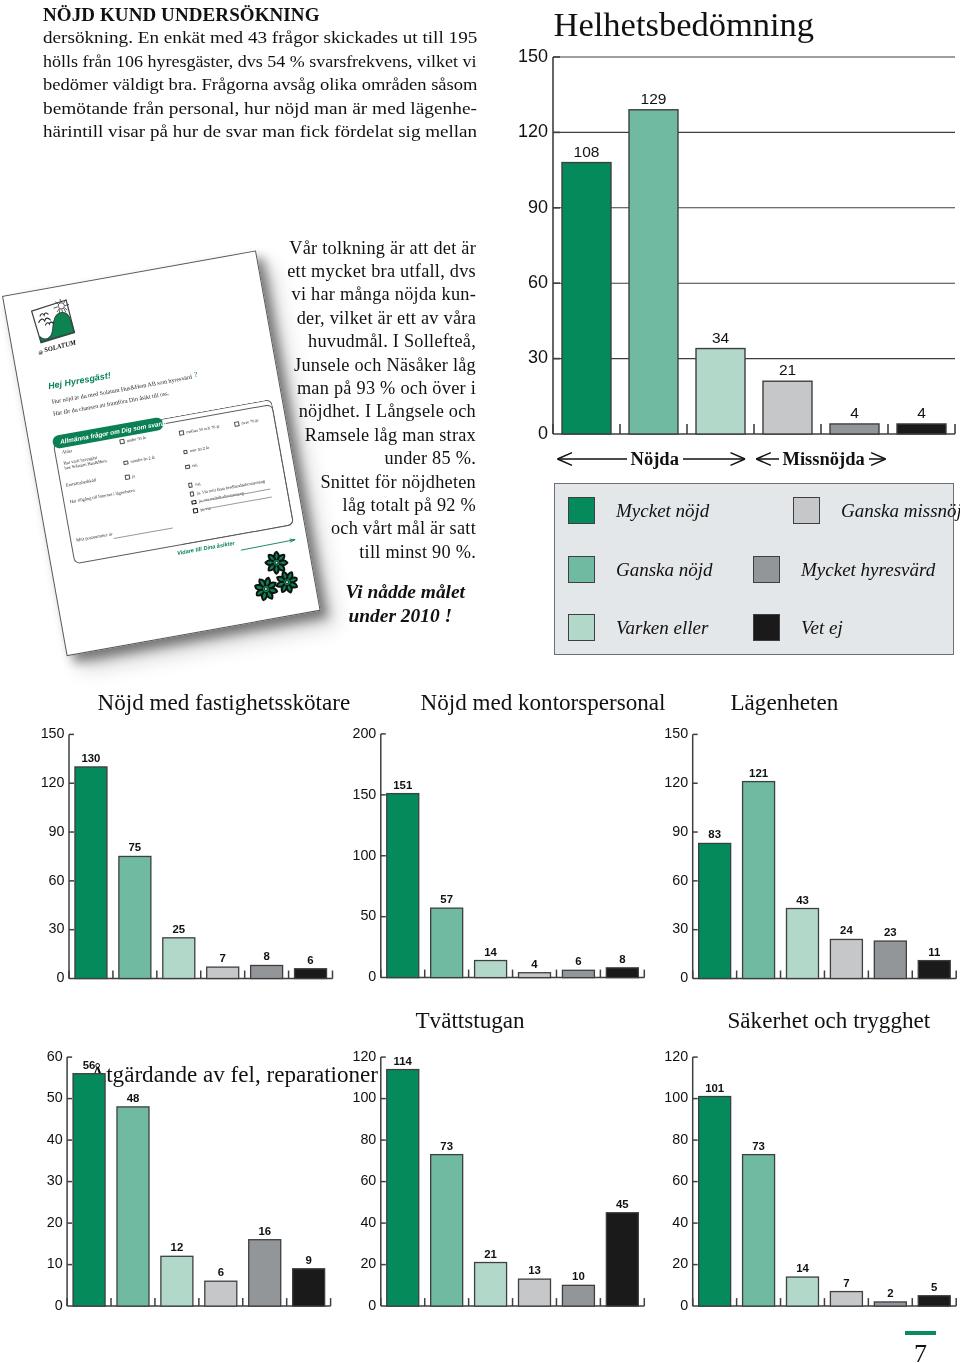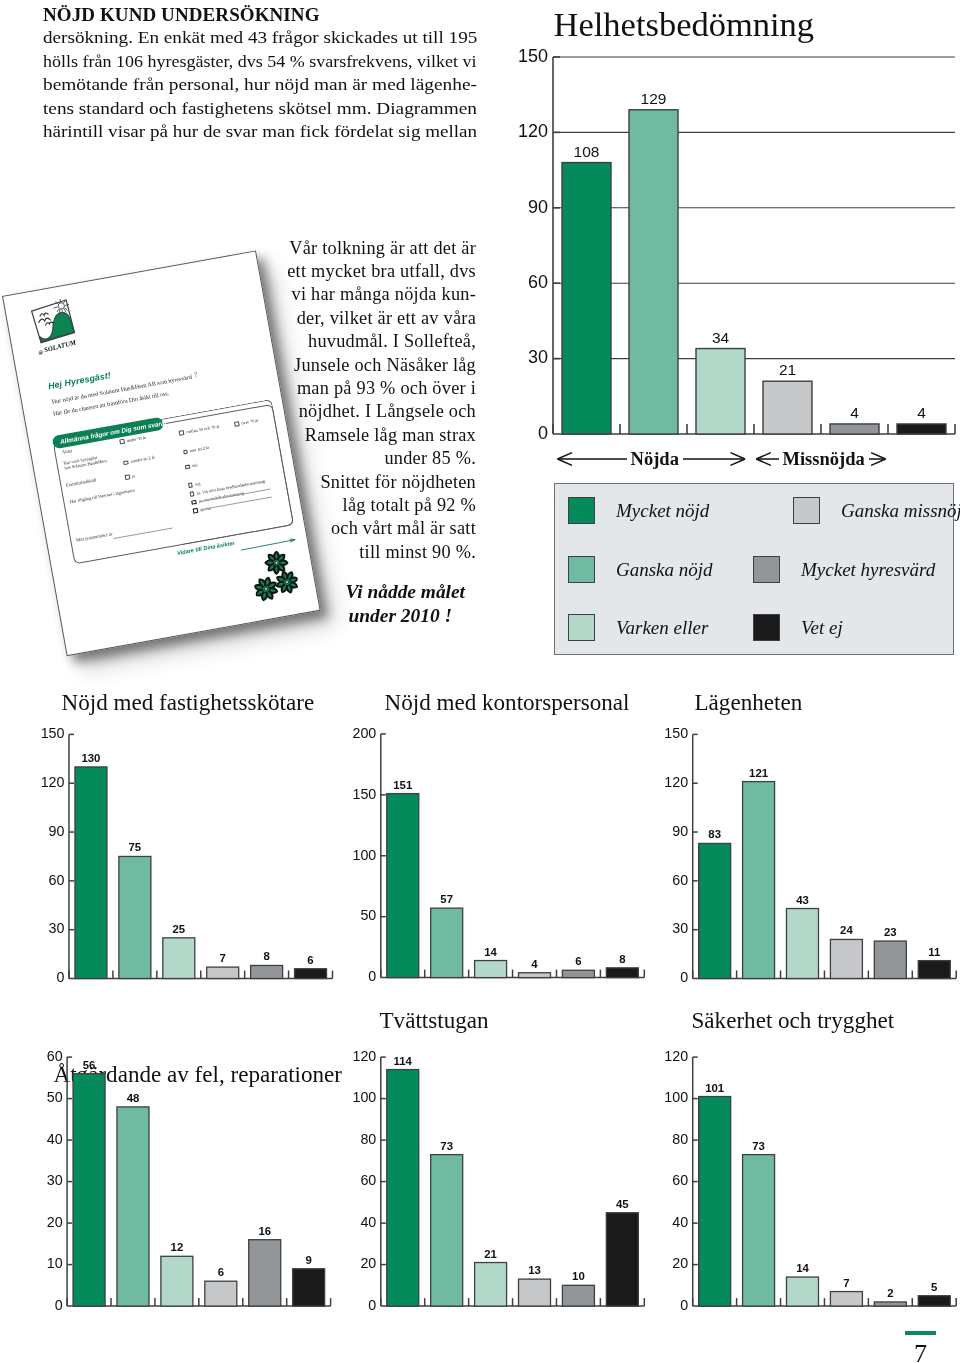--- a/index.html
+++ b/index.html
@@ -17,21 +17,21 @@
   #lines-narrow div{white-space:pre;}
   #closing{position:absolute;left:0;top:579.5px;width:465px;
            font-style:italic;font-weight:bold;font-size:19.4px;line-height:24.5px;text-align:right;}
   #closing div{white-space:pre;}
   #closing div:last-child{padding-right:13px;}
 
   
   .chart-title{position:absolute;font-family:"Liberation Serif",serif;
                color:#111;white-space:nowrap;}
   #main-chart-title{left:553.5px;top:4.5px;font-size:34.5px;line-height:38px;}
-  .chart-title.small{font-size:23.1px;line-height:25px;}
+  .chart-title.small{font-size:23.1px;line-height:25px;margin-left:36px;}
   
   #paper-wrap{position:absolute;left:2px;top:296px;width:258px;height:366px;
               transform:rotate(-10.18deg);transform-origin:0 0;}
   #paper{position:absolute;inset:0;background:#fff;border:.9px solid #56585a;
          box-sizing:border-box;
          box-shadow:6px 8px 11px rgba(0,0,0,.45), 13px 17px 20px rgba(0,0,0,.17);}
   #logo{position:absolute;left:23.2px;top:11.2px;width:43.8px;height:44.5px;}
   #logo-word{position:absolute;left:30.6px;top:57.3px;
              font-family:"Liberation Serif",serif;
              font-weight:bold;font-style:italic;font-size:6.8px;color:#111;
@@ -99,22 +99,22 @@
   #word-missnojda{left:778.5px;top:448.5px;}
 </style>
 </head>
 <body>
 
 <div id="article">
   <div id="heading">NÖJD KUND UNDERSÖKNING</div>
   <div id="lines-wide">
       <span class="jline"><span style="display: inline-block; transform-origin: 0px 50%; transform: scaleX(1.1273);">dersökning. En enkät med 43 frågor skickades ut till 195</span></span>
       <span class="jline"><span style="display: inline-block; transform-origin: 0px 50%; transform: scaleX(1.0585);">hölls från 106 hyresgäster, dvs 54 % svarsfrekvens, vilket vi</span></span>
+      <span class="jline"><span style="display: inline-block; transform-origin: 0px 50%; transform: scaleX(1.0905);">bedömer väldigt bra. Frågorna avsåg olika områden såsom</span></span>
       <span class="jline"><span style="display: inline-block; transform-origin: 0px 50%; transform: scaleX(1.1391);">bemötande från personal, hur nöjd man är med lägenhe-</span></span>
-      <span class="jline"><span style="display: inline-block; transform-origin: 0px 50%; transform: scaleX(1.1332);">tens standard och fastighetens skötsel mm. Diagrammen</span></span>
       <span class="jline"><span style="display: inline-block; transform-origin: 0px 50%; transform: scaleX(1.1214);">härintill visar på hur de svar man fick fördelat sig mellan</span></span>
     </div>
 </div>
 <div id="lines-narrow">
     <div>Vår tolkning är att det är</div>
     <div>ett mycket bra utfall, dvs</div>
     <div>vi har många nöjda kun-</div>
     <div>der, vilket är ett av våra</div>
     <div>huvudmål. I Sollefteå,</div>
     <div>Junsele och Näsåker låg</div>

